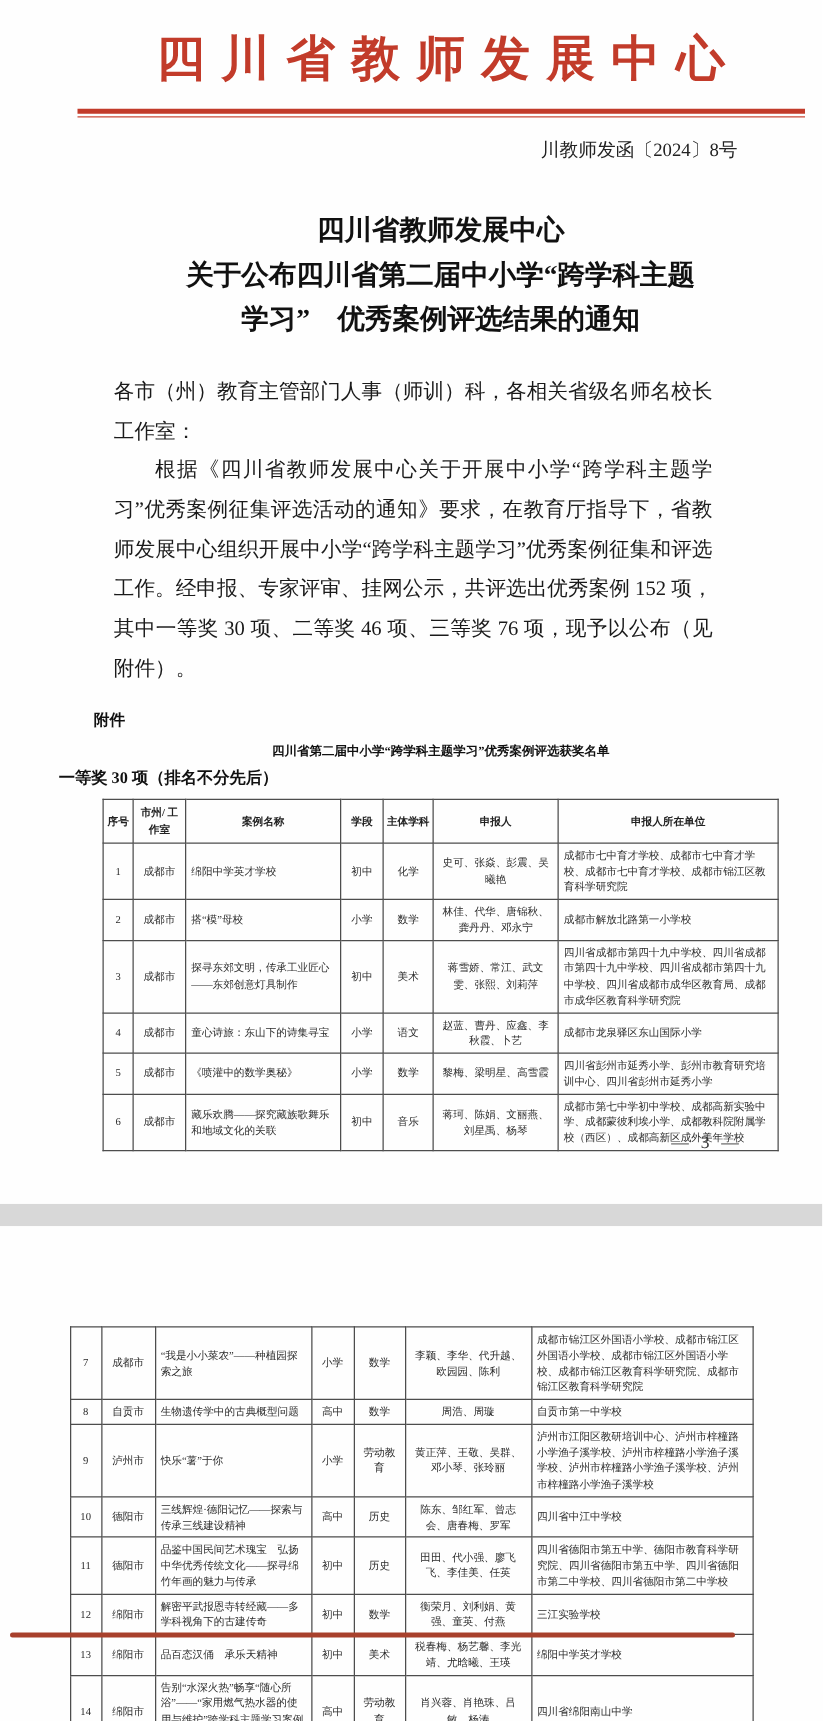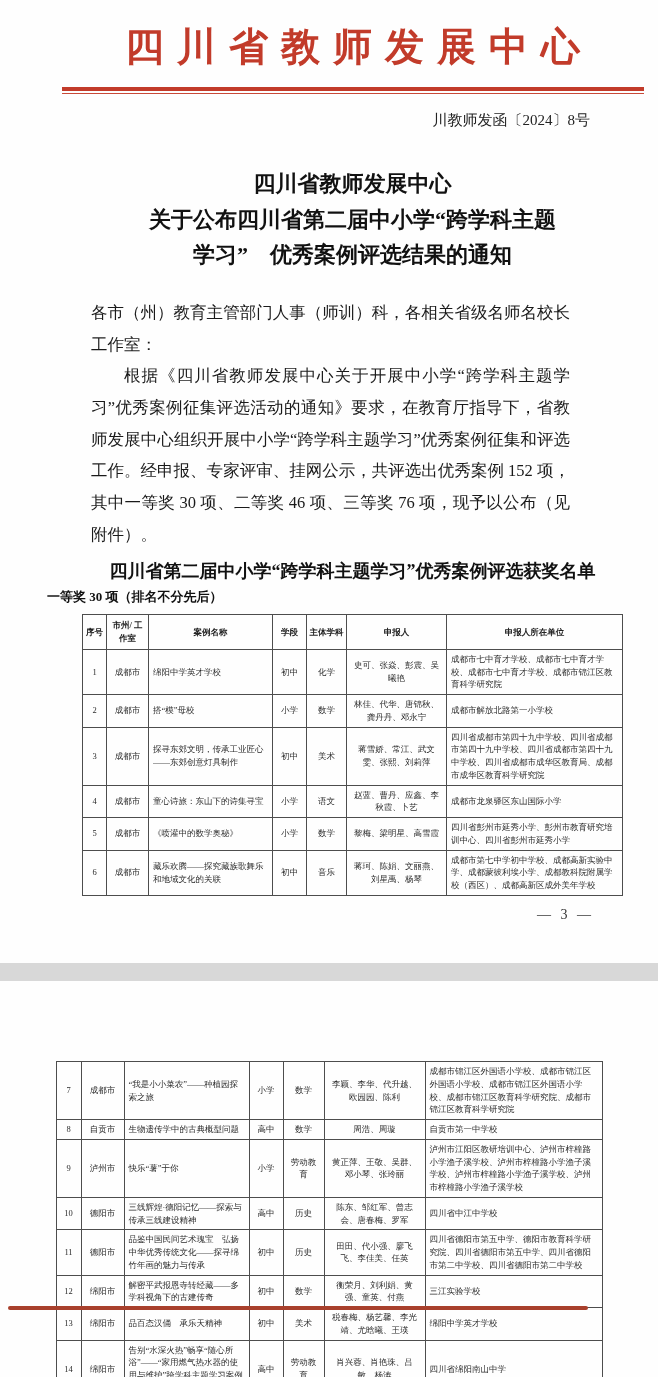--- a/index.html
+++ b/index.html
@@ -48,21 +48,21 @@
   .para-block { margin:24px 88px 0 44px; font-size:16.5px; line-height:1.92; text-align:justify; color:#1a1a1a; }
   .para-body  { text-indent:2em; margin-top:0; }
 
   .attachment-label {
     margin:18px 0 0 28px;
     font-size:12.5px;
     font-weight:bold;
     color:#111;
   }
 
-  .list-title    { margin-top:9px;  text-align:center; font-weight:bold; font-size:18px; color:#111; }
+  .list-title    { margin-top:9px;  text-align:center; font-weight:bold; font-size:10px; color:#111; }
   .list-subtitle { margin-top:5px;  text-align:left; font-weight:bold; font-size:13px;   color:#111; }
 
   
   table.award {
     border-collapse:collapse;
     margin:8px auto 0 auto;
     width:540px;
     table-layout:fixed;
     font-size:8.5px;
     line-height:1.5;
@@ -124,20 +124,21 @@
       <div>四川省教师发展中心</div>
       <div>关于公布四川省第二届中小学“跨学科主题</div>
       <div>学习”　优秀案例评选结果的通知</div>
     </div>
 
     <div class="para-block">
       <p class="para-salutation">各市（州）教育主管部门人事（师训）科，各相关省级名师名校长工作室：</p>
       <p class="para-body">根据《四川省教师发展中心关于开展中小学“跨学科主题学习”优秀案例征集评选活动的通知》要求，在教育厅指导下，省教师发展中心组织开展中小学“跨学科主题学习”优秀案例征集和评选工作。经申报、专家评审、挂网公示，共评选出优秀案例 152 项，其中一等奖 30 项、二等奖 46 项、三等奖 76 项，现予以公布（见附件）。</p>
     </div>
 
+    <div class="attachment-label">附件</div>
 
     <div class="list-title">四川省第二届中小学“跨学科主题学习”优秀案例评选获奖名单</div>
     <div class="list-subtitle">一等奖 30 项（排名不分先后）</div>
 
     <table class="award" id="table-page1">
       <colgroup>
         <col style="width:24px">
           <col style="width:42px">
           <col style="width:124px">
         <col style="width:34px">

